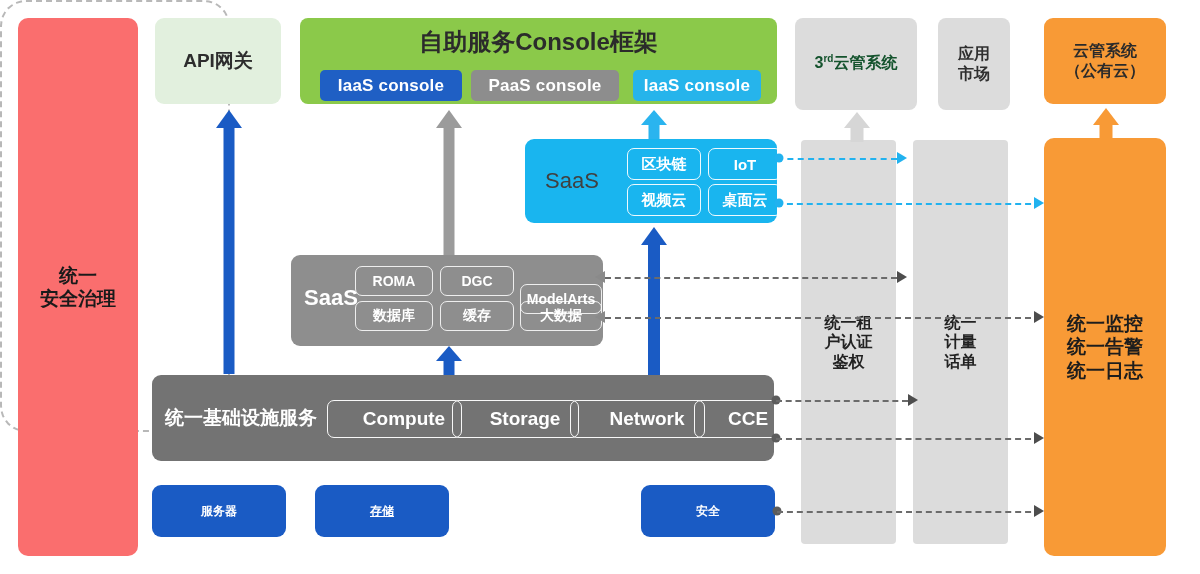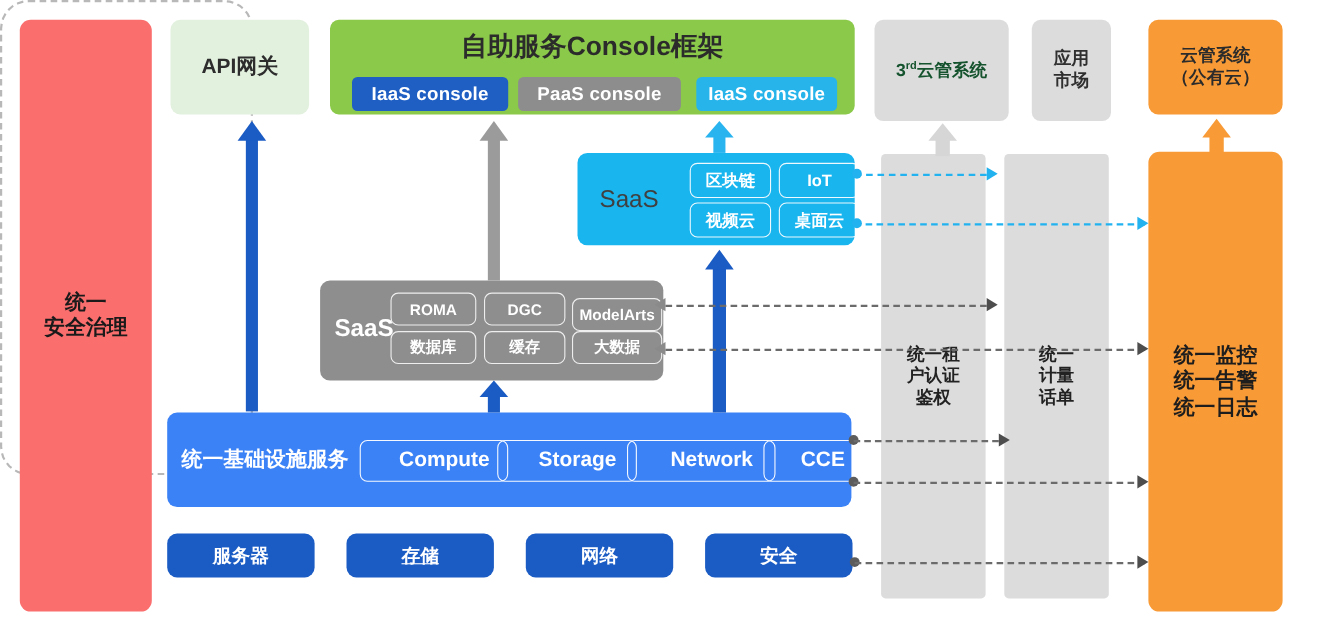--- a/index.html
+++ b/index.html
@@ -40,36 +40,36 @@
   #saas-iot{left:183px;top:9px;width:72px;height:30px;}
   #saas-video{left:102px;top:45px;width:72px;height:30px;}
   #saas-desktop{left:183px;top:45px;width:72px;height:30px;}
 
   
   #paas{left:291px;top:255px;width:312px;height:91px;background:#8e8e8e;border-radius:9px;display:block;}
   #paas-name{position:absolute;left:13px;top:30px;color:#fff;font-size:22px;font-weight:600;}
   #paas .chip{border-color:rgba(255,255,255,.85);font-size:14px;font-weight:600;}
   #p-roma{left:64px;top:11px;width:76px;height:28px;}
   #p-dgc{left:149px;top:11px;width:72px;height:28px;}
-  #p-modelarts{left:229px;top:16px;width:80px;height:28px;}
+  #p-modelarts{left:229px;top:29px;width:80px;height:28px;}
   #p-db{left:64px;top:46px;width:76px;height:28px;}
   #p-cache{left:149px;top:46px;width:72px;height:28px;}
   #p-bigdata{left:229px;top:46px;width:80px;height:28px;}
 
   
-  #iaas{left:152px;top:375px;width:622px;height:86px;background:#3b82f6;border-radius:9px;display:block;}
+  #iaas{left:152px;top:375px;width:622px;height:86px;background:#737373;border-radius:9px;display:block;}
   #iaas-name{position:absolute;left:13px;top:30px;color:#fff;font-size:19px;font-weight:700;}
   #iaas .chip{border:1.8px solid rgba(255,255,255,.95);font-size:19px;font-weight:600;padding-left:19px;}
   #i-compute{left:175px;top:25px;width:114px;height:36px;}
   #i-storage{left:300px;top:25px;width:106px;height:36px;}
   #i-network{left:418px;top:25px;width:114px;height:36px;}
   #i-cce{left:542px;top:25px;width:68px;height:36px;}
 
   
-  .hw{top:485px;height:40px;background:#1a5bc4;border-radius:9px;color:#fff;font-size:17px;font-weight:600;}
+  .hw{top:485px;height:52px;background:#1a5bc4;border-radius:9px;color:#fff;font-size:12px;font-weight:600;}
   #hw-server{left:152px;width:134px;}
   #hw-storage{left:315px;width:134px;text-decoration:underline;}
   #hw-network{left:478px;width:134px;}
   #hw-security{left:641px;width:134px;}
 
   
   #dashed-zone{left:789px;top:128px;width:226px;height:428px;border:2.4px dashed #b8b8b8;border-radius:26px;background:transparent;}
 
   
   #auth-pillar{left:801px;top:140px;width:95px;height:404px;background:#dcdcdc;border-radius:4px;color:#222;font-size:16px;font-weight:600;}
@@ -155,23 +155,20 @@
     <div class="chip" id="i-network">Network</div>
     <div class="chip" id="i-cce">CCE</div>
   </div>
 
   <div class="box hw" id="hw-server">
       <span>服务器</span>
     </div>
   <div class="box hw" id="hw-storage">
       <span>存储</span>
     </div>
-  <div class="box hw" id="hw-network">
-      <span>网络</span>
-    </div>
   <div class="box hw" id="hw-security">
       <span>安全</span>
     </div>
 
   <div id="dashed-zone"></div>
 
   <div class="box" id="auth-pillar">
     <span class="lbl">统一租
 户认证
 鉴权</span>

